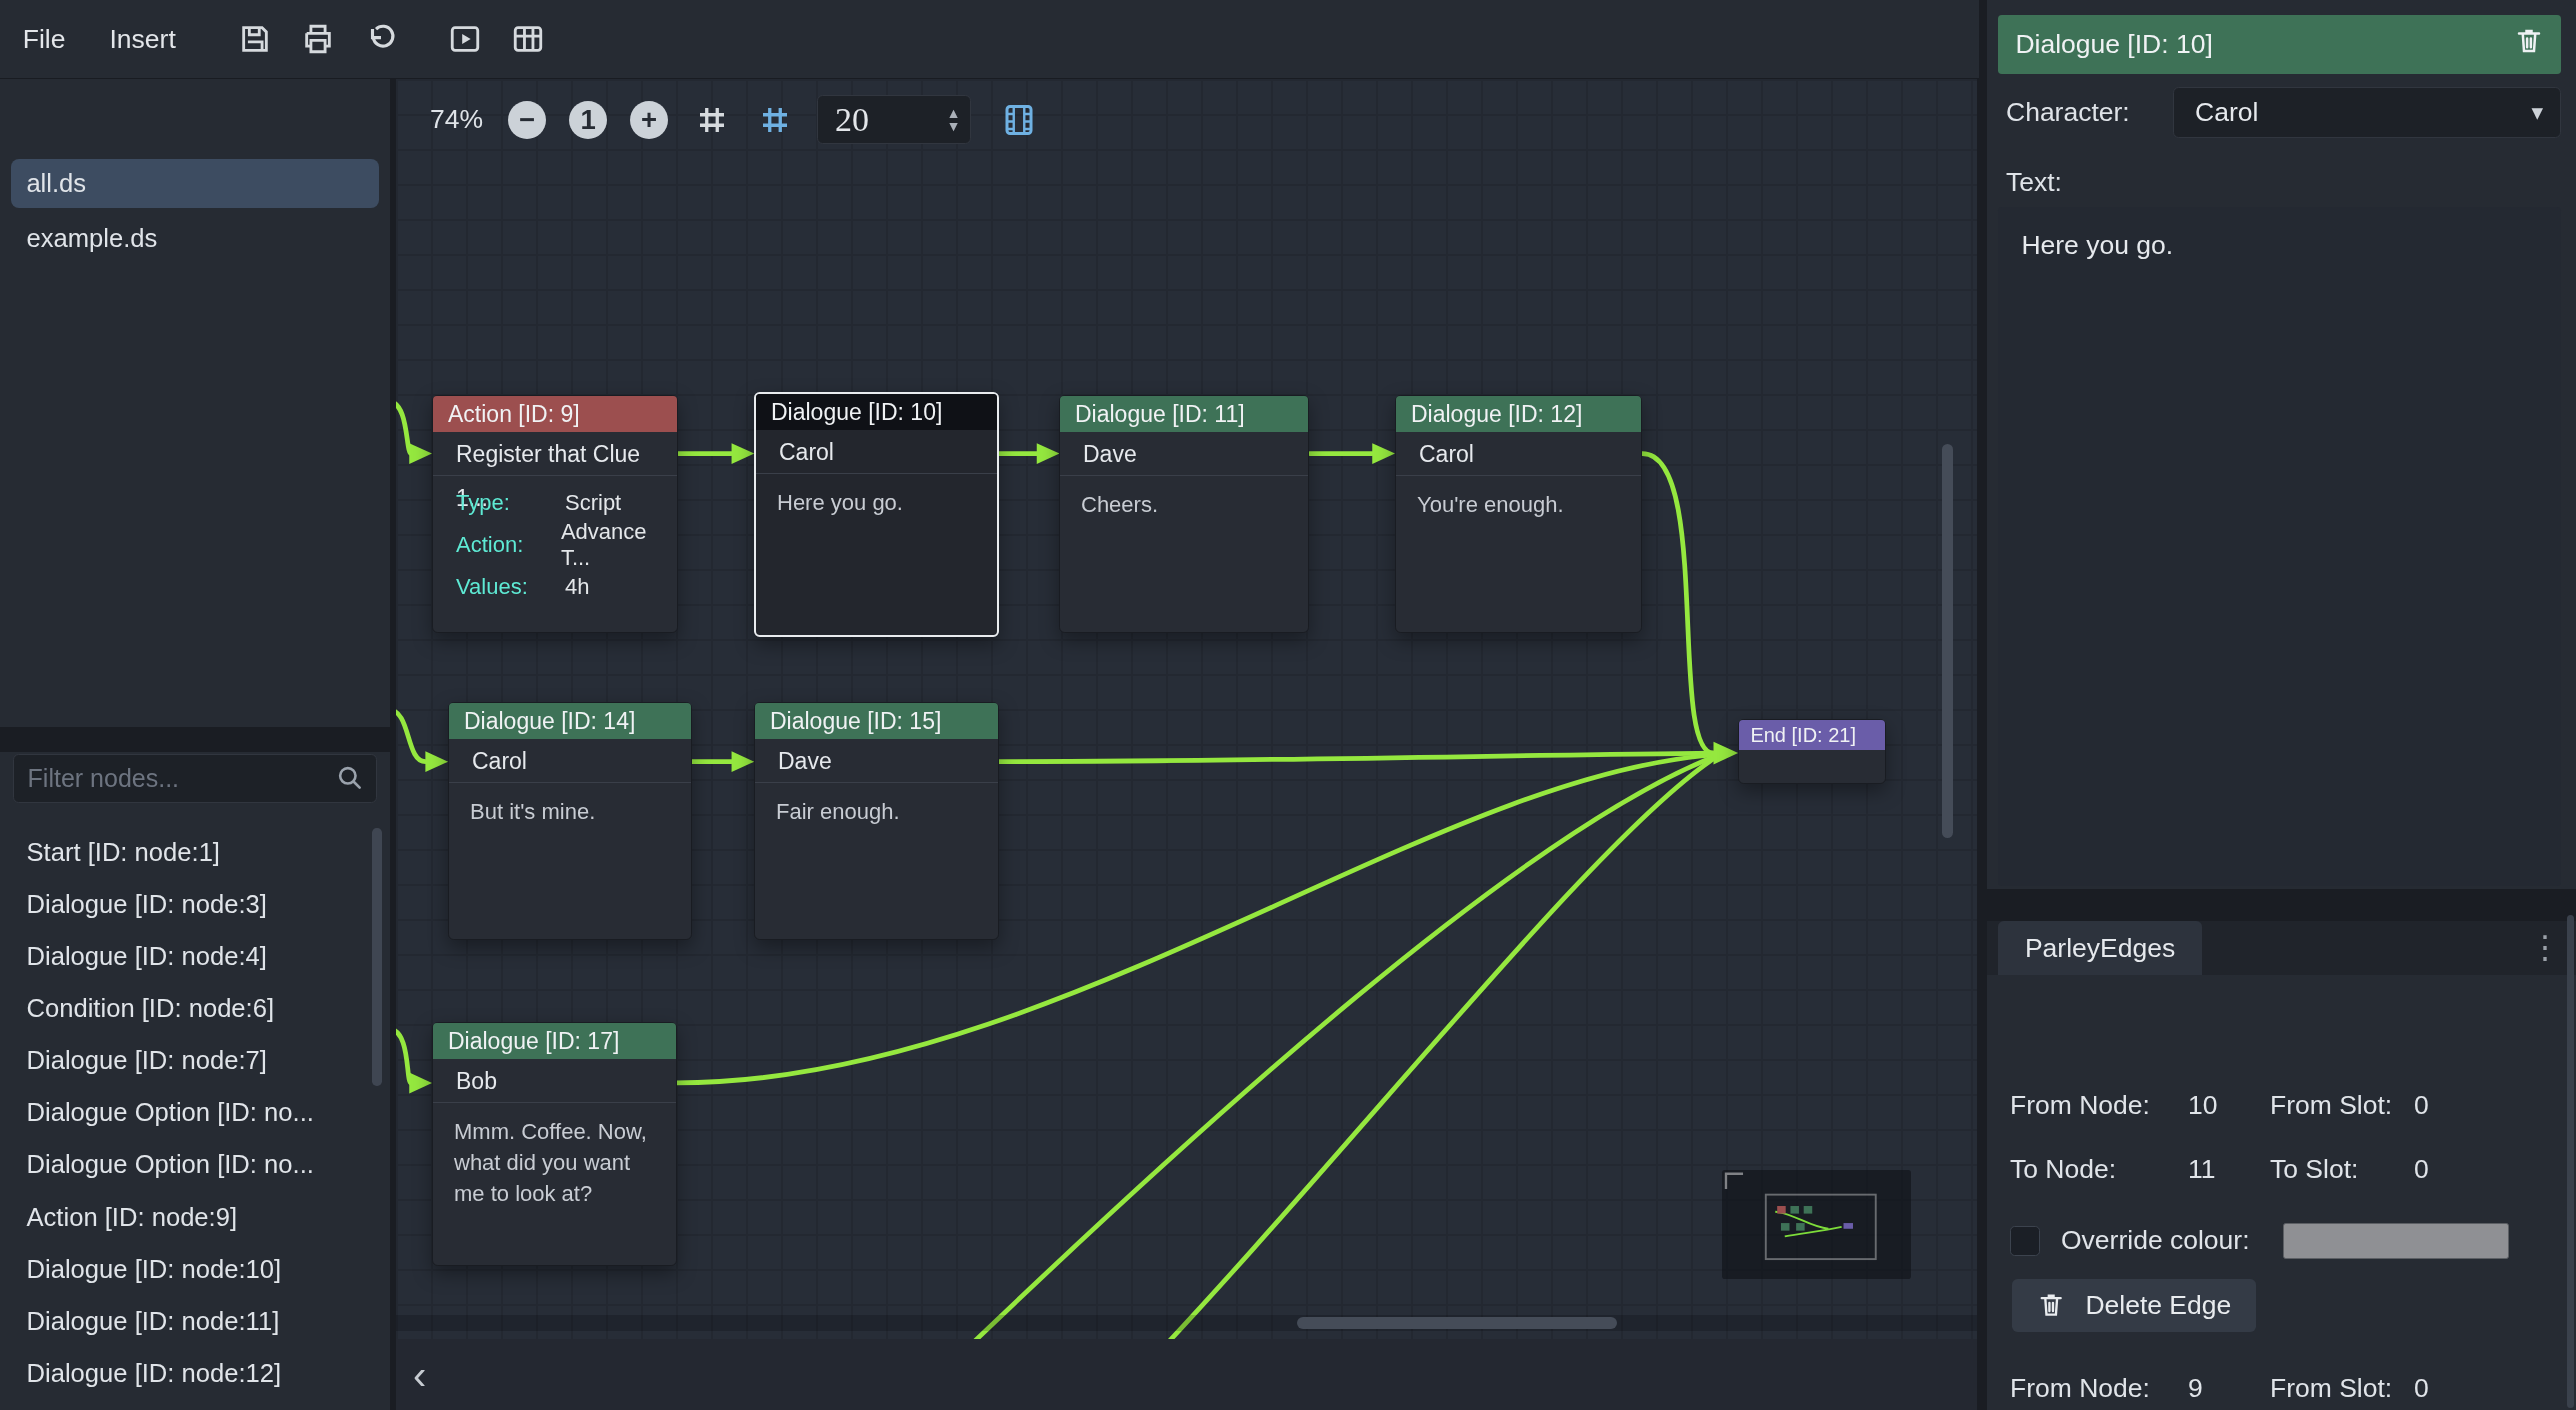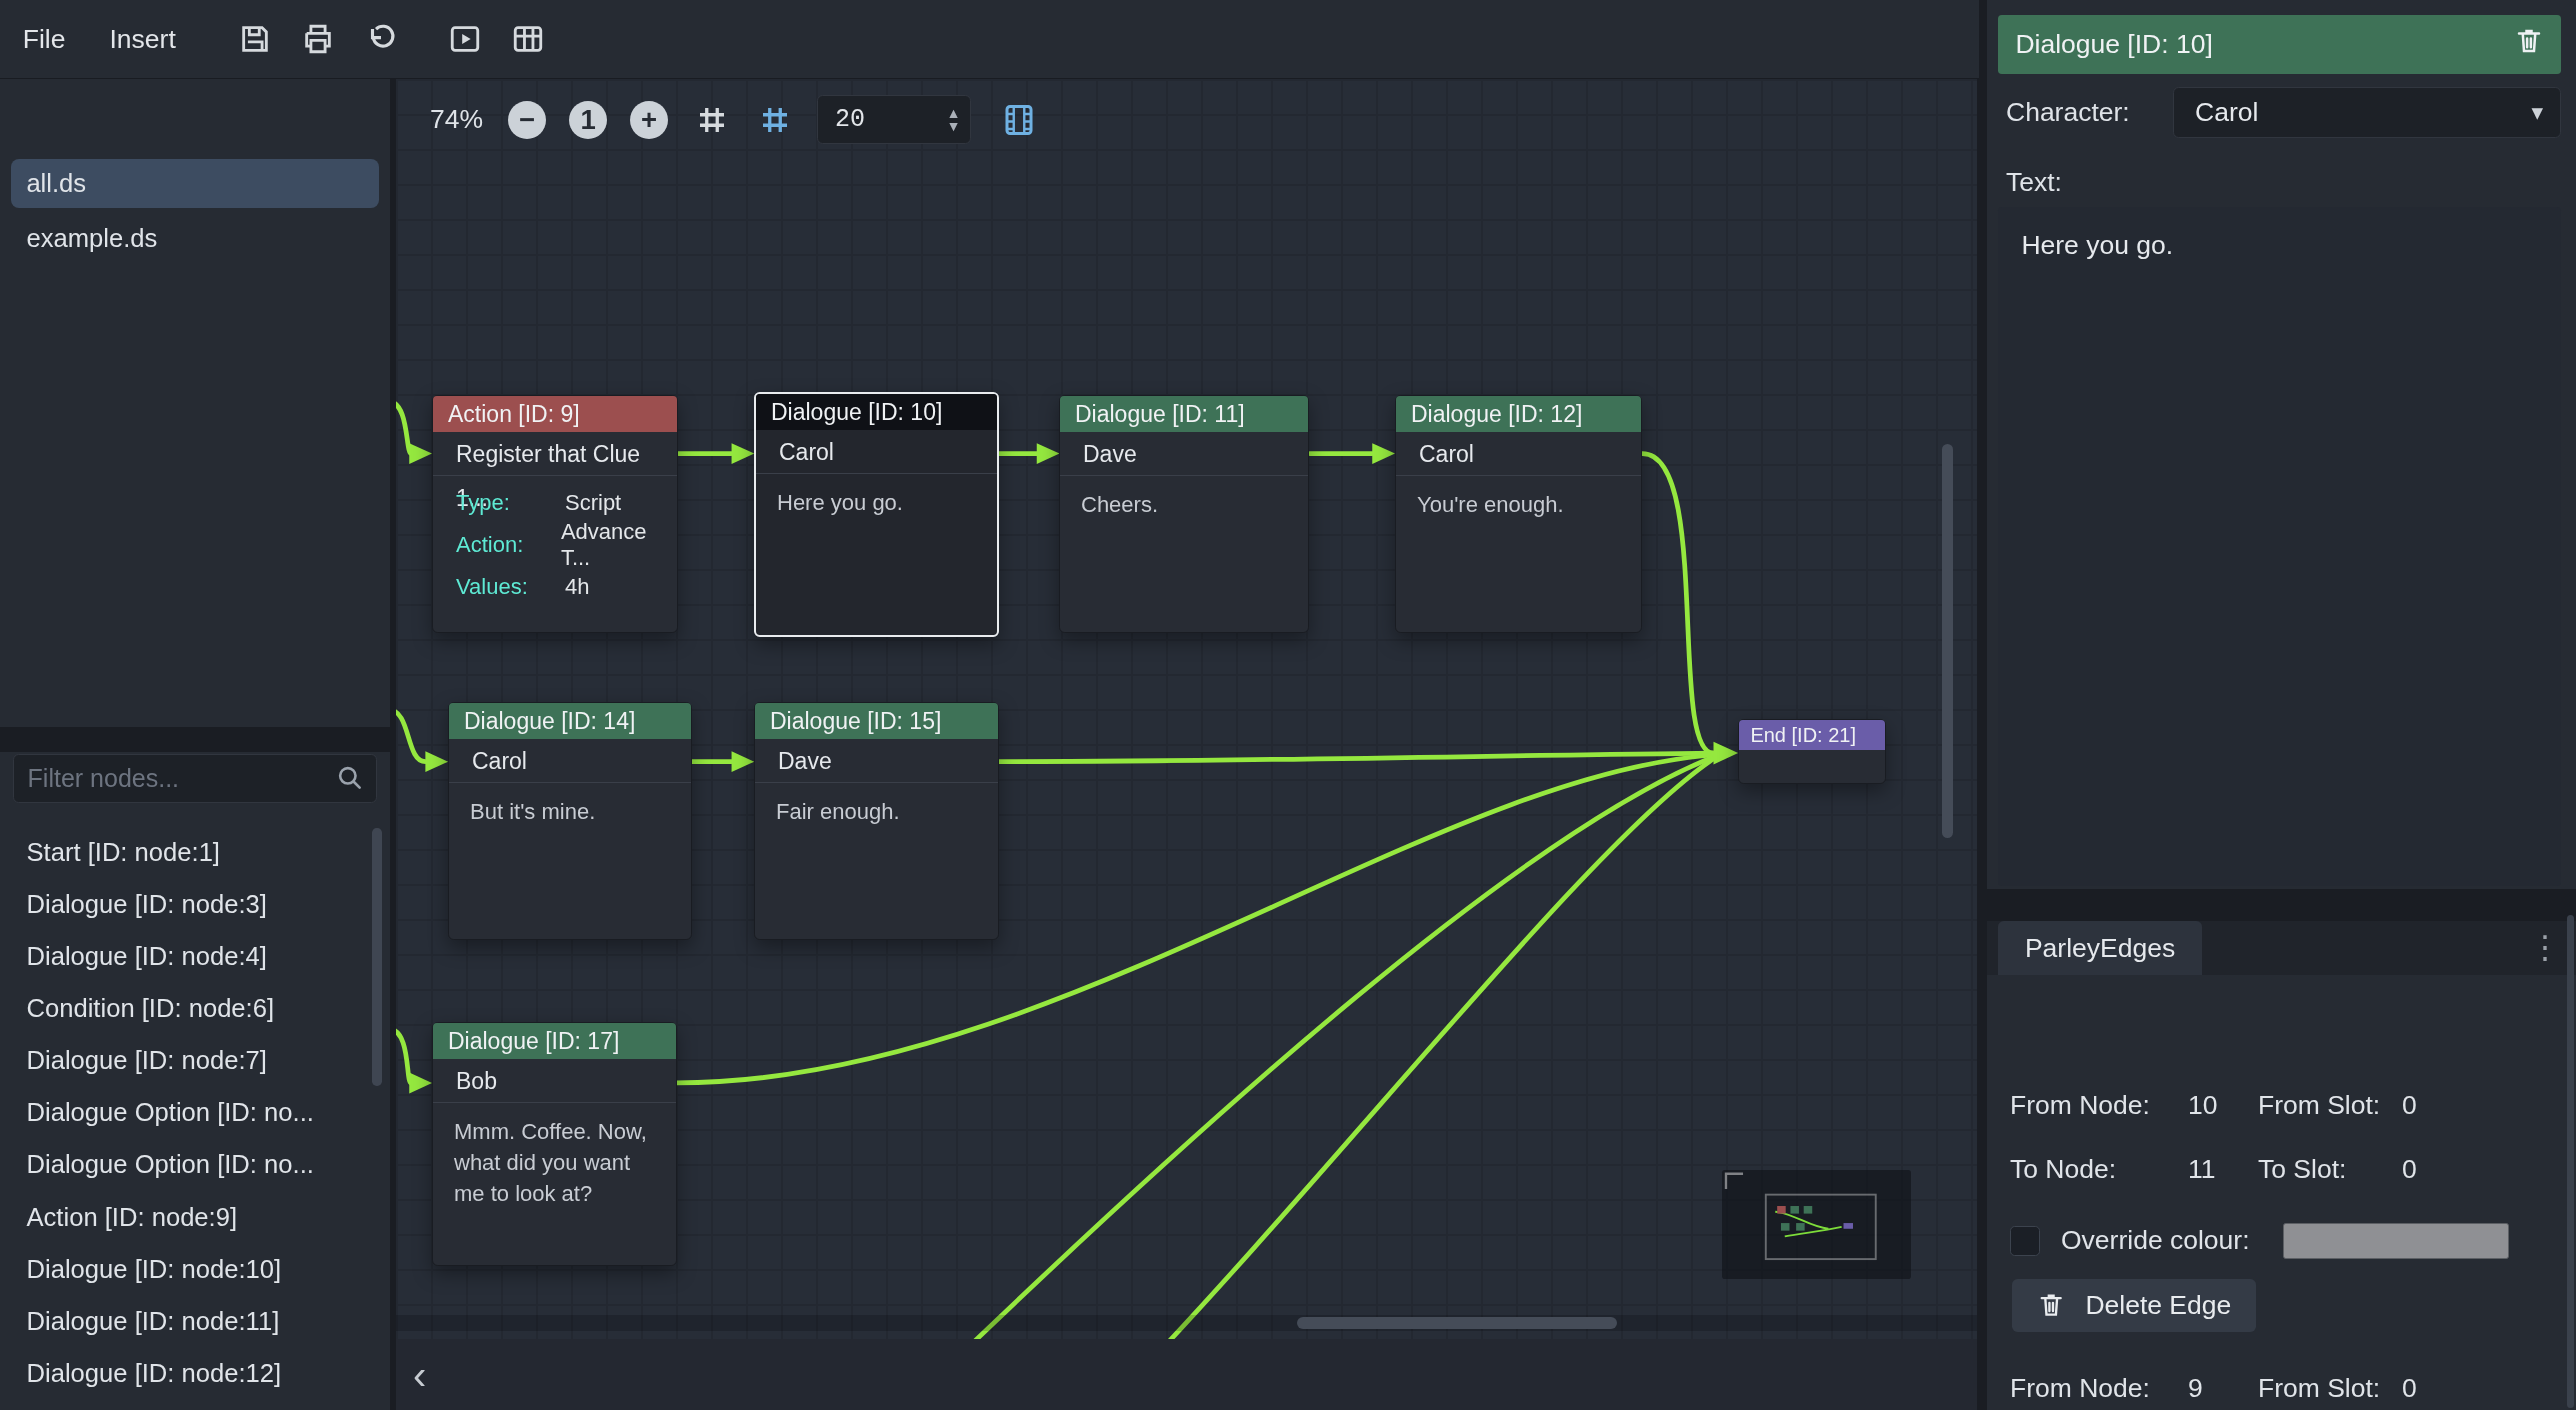--- a/index.html
+++ b/index.html
@@ -50,21 +50,21 @@
          border-radius:3.8px 3.8px 0 0;background:#6a5da9;white-space:nowrap}
 
   .cv-toolbar{position:absolute;left:34px;top:13.3px;height:55px;display:flex;align-items:center}
   .zoom-label{font-size:26.5px;color:#dfe3e8;margin-right:25px}
   .circ{width:38px;height:38px;border-radius:50%;background:#ccd2d8;color:#262b33;
         display:flex;align-items:center;justify-content:center;font-size:27.5px;font-weight:bold;margin-right:23px}
   .cv-ic{width:42px;height:42px;display:flex;align-items:center;justify-content:center;margin-right:21px}
   .spin{width:154px;height:49px;background:#1d2127;border:0.9px solid #31363f;border-radius:5.7px;
         display:flex;align-items:center;padding:0 9.5px 0 17px;margin-right:26.5px}
   .spin input{flex:1;min-width:0;background:transparent;border:none;outline:none;color:#e3e6ea;
-        font-size:25px;font-family:Liberation Mono, monospace}
+        font-size:34px;font-family:Liberation Serif, serif}
   .spin .arrows{display:flex;flex-direction:column;line-height:13.3px;font-size:14.2px;color:#aab0b8;text-align:center}
 
   .minimap{position:absolute;left:1326px;top:1091px;width:189px;height:109px;
         background:rgba(12,15,20,.55);border-radius:2.8px}
   .h-scroll-track{position:absolute;left:0;top:1236px;width:1581px;height:16px;background:rgba(0,0,0,.18)}
   .h-scroll-thumb{position:absolute;left:901px;top:1238px;width:320px;height:12.3px;background:#454c58;border-radius:6.6px}
   .cv-vscroll{position:absolute;left:1546px;top:365px;width:11.4px;height:394px;background:#454c58;border-radius:5.7px}
 
   .canvas-footer{position:absolute;left:396px;top:1339px;width:1581px;height:71px;background:#242831;
         display:flex;align-items:center}
@@ -85,21 +85,21 @@
   .tabbar{position:absolute;left:0;right:0;top:921px;height:54px;background:#20242b;display:flex;align-items:flex-end}
   .tab{height:54px;margin-left:11.4px;background:#2d333d;border-radius:5.7px 5.7px 0 0;display:flex;
         align-items:center;padding:0 26.5px;font-size:26.5px;color:#e6e9ed}
   .kebab{position:absolute;right:15px;top:931px;font-size:32px;color:#9aa0a8;line-height:1}
   .edges-header{position:absolute;left:11.4px;right:15px;top:989px;height:51px;background:#2b3c63;
         border-radius:3.8px;line-height:51px;padding-left:17px;font-size:26.5px;color:#eef1f4}
   .edge-row{position:absolute;left:23px;right:25px;height:51px;display:flex;align-items:center;
         font-size:26.5px;color:#e0e4e9}
   .e-lbl{width:178px}
   .e-val1{width:57px}
-  .e-lbl2{width:144px;margin-left:13px}
+  .e-lbl2{width:144px;margin-left:25px}
   .cb{width:30px;height:30px;background:#1b1f26;border:1.9px solid #3c434e;border-radius:4.7px;margin-right:21px}
   .swatch{position:absolute;left:296px;top:1223px;width:226px;height:36px;background:#8f9094;
         border:0.9px solid #5c5f64;border-radius:2.8px}
   .del-btn{position:absolute;left:25px;top:1279px;height:53px;background:#343b46;border-radius:5.7px;
         display:flex;align-items:center;gap:20px;padding:0 25px;font-size:26.5px;color:#e9ecef}
   .rp-scroll{position:absolute;right:1.9px;top:915px;width:7.6px;height:493px;background:#3a414c;border-radius:3.8px}
 </style>
 </head>
 <body>
 

